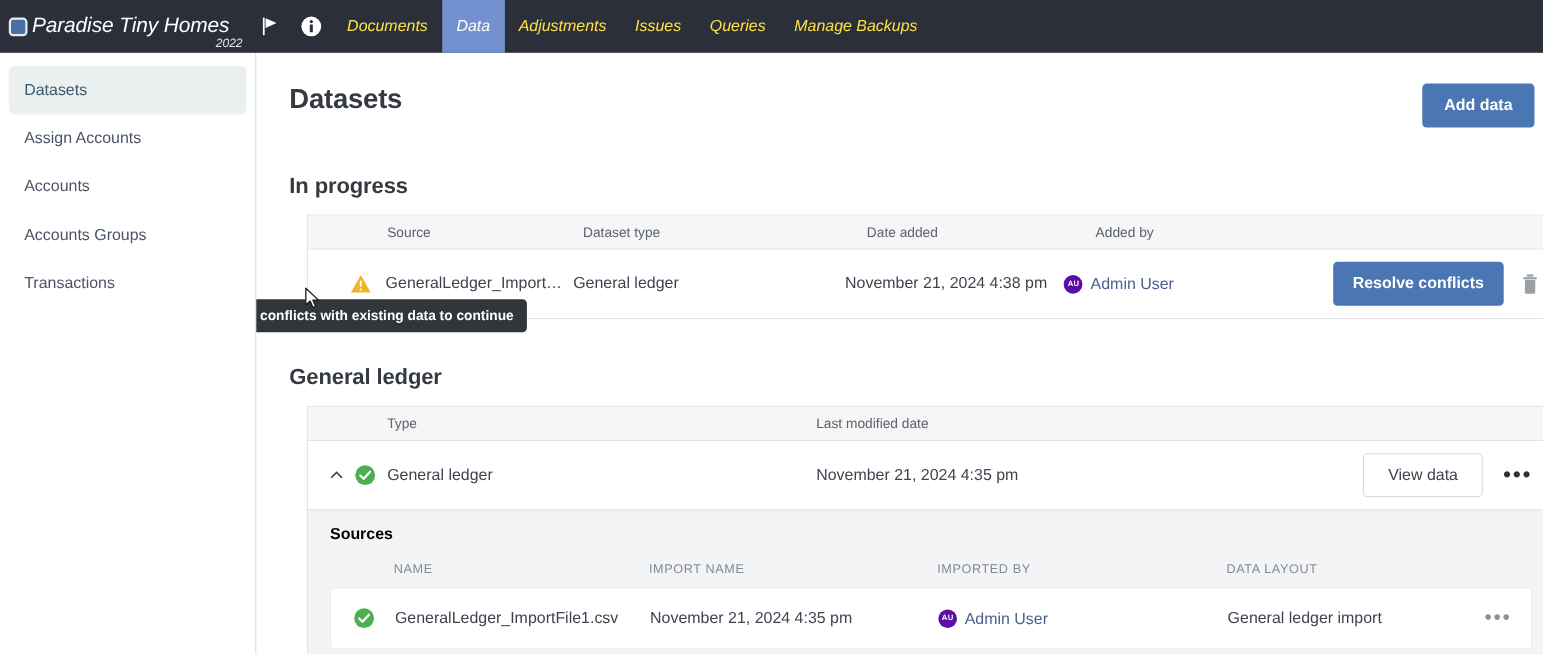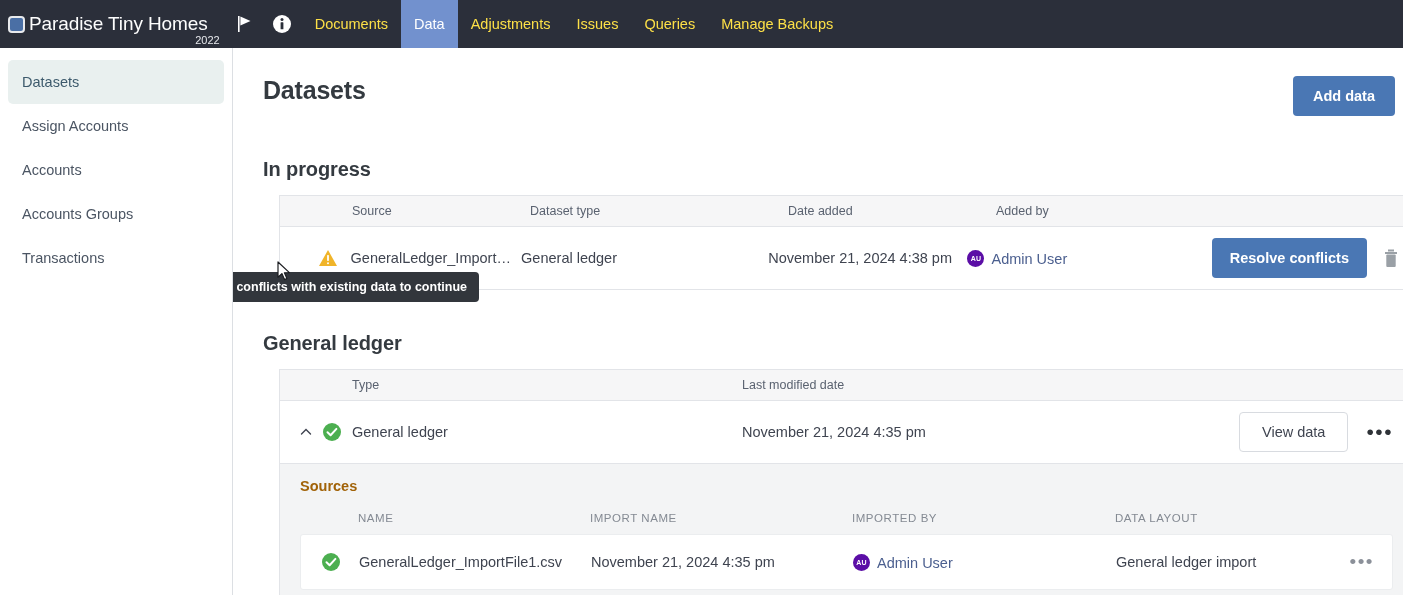--- a/index.html
+++ b/index.html
@@ -11,20 +11,21 @@
   }
 
   
   #topbar {
     height: 48px;
     background: #2b2f3a;
     display: flex;
     align-items: stretch;
     color: #ffffff;
     position: relative;
+    font-style: italic;
   }
   .brand {
     display: flex;
     align-items: center;
     padding-left: 8px;
     padding-right: 14px;
     position: relative;
   }
   .brand-logo {
     width: 17px; height: 17px;
@@ -236,21 +237,21 @@
 
   
   .sources-panel {
     background: #f3f4f5;
     border-top: 1px solid #e2e4e8;
     padding: 14px 20px 22px 20px;
   }
   .sources-title {
     font-size: 14.5px;
     font-weight: 600;
-    color: #a16207;
+    color: #000000;
     margin-bottom: 18px;
   }
   .src-head { display: flex; align-items: center; padding-left: 0; margin-bottom: 10px; }
   .src-th {
     font-size: 11.5px;
     color: #848a93;
     letter-spacing: .55px;
     white-space: nowrap;
   }
   .src-row {

